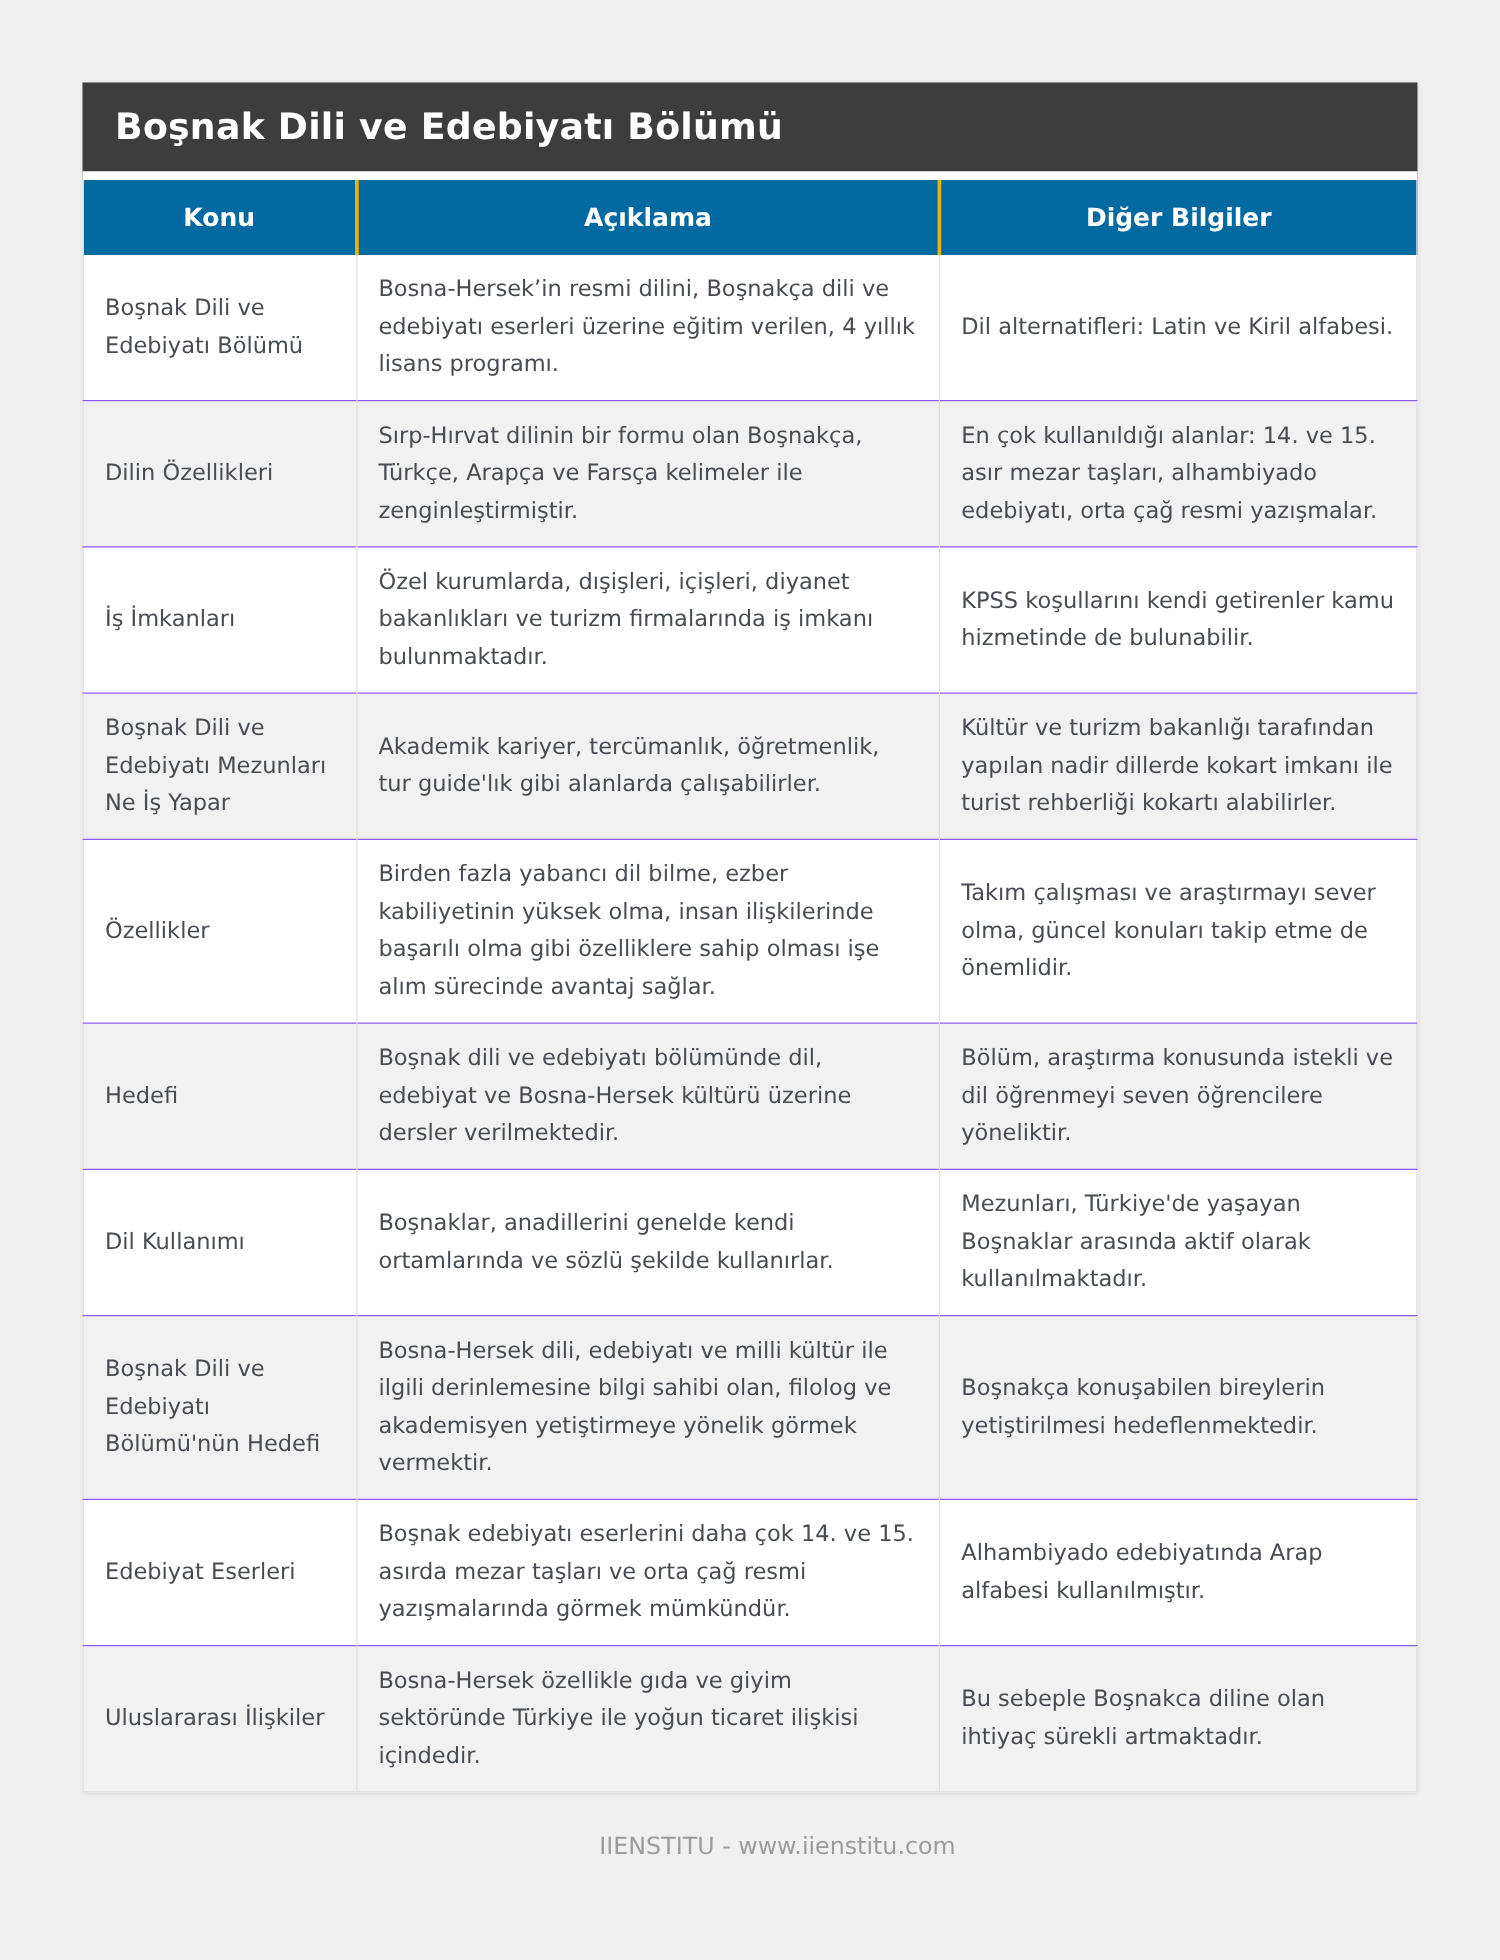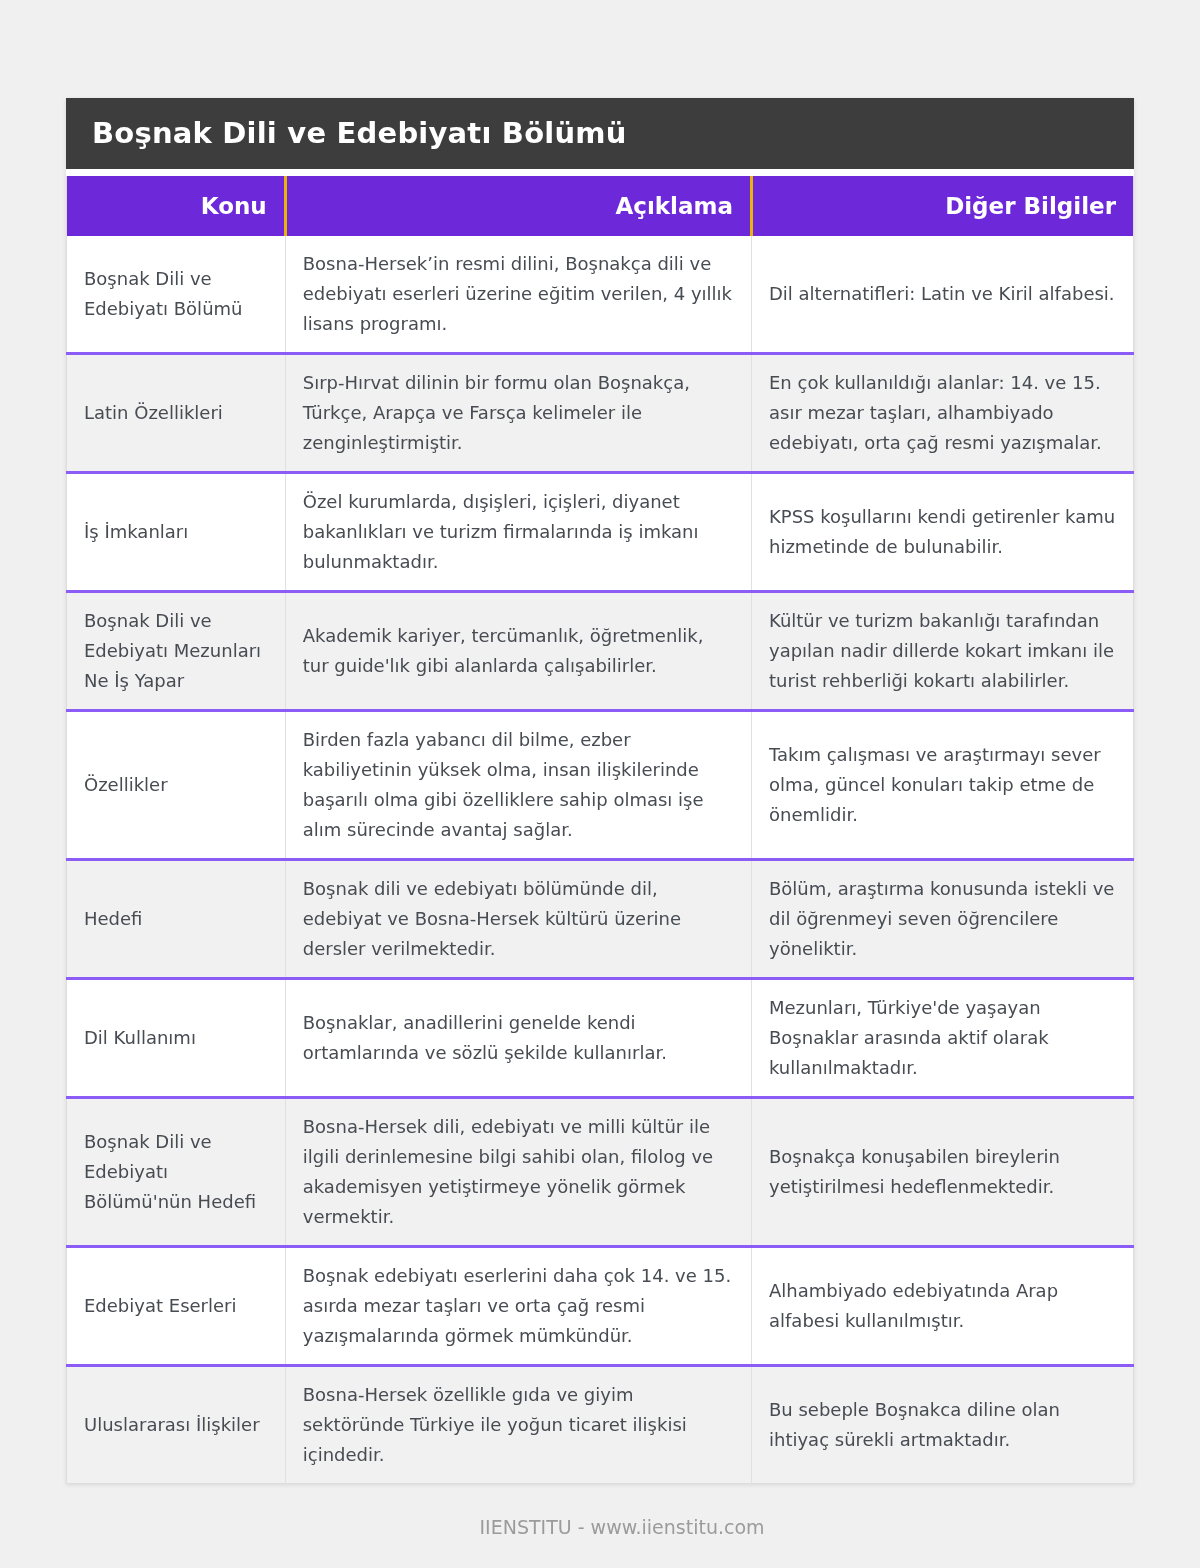--- a/index.html
+++ b/index.html
@@ -4,60 +4,60 @@
 <style>
   * { margin: 0; padding: 0; box-sizing: border-box; }
   html, body {
     width: 1200px;
     height: 1568px;
     background: #f0f0f0;
     font-family: "DejaVu Sans", "Liberation Sans", sans-serif;
   }
   .card {
     width: 1068px;
-    margin: 98px auto 0 auto;
+    margin: 66px auto 0 auto;
     box-shadow: 0 1px 4px rgba(0,0,0,0.10);
   }
   .title-bar {
     background: #3d3d3d;
     color: #ffffff;
     font-size: 29px;
     font-weight: bold;
     padding: 20px 26px;
     line-height: 31px;
     border-bottom: 7px solid #ffffff;
     letter-spacing: 0.2px;
   }
   table {
     width: 100%;
     border-collapse: collapse;
     border: 1px solid #dddddd;
     border-top: none;
     background: #ffffff;
   }
   thead th {
-    background: #6d28d9;
+    background: #0369a1;
     color: #ffffff;
-    font-size: 23px;
+    font-size: 20px;
     font-weight: bold;
-    text-align: right;
+    text-align: center;
     padding: 18px 17px;
     line-height: 24px;
   }
   thead th + th { border-left: 3px solid #eab308; }
   col.c-konu  { width: 20.5%; }
   col.c-acik  { width: 43.7%; }
   col.c-diger { width: 35.8%; }
   tbody td {
     font-size: 18px;
     color: #474b52;
     line-height: 30px;
     padding: 13px 17px;
     vertical-align: middle;
-    border-top: 3px solid #8b5cf6;
+    border-top: 1px solid #8b5cf6;
   }
   tbody tr:first-child td { border-top: none; }
   tbody td + td { border-left: 1px solid #e0e0e0; }
   tbody tr:nth-child(odd)  td { background: #ffffff; }
   tbody tr:nth-child(even) td { background: #f1f1f1; }
   .footer {
     text-align: center;
     color: #9b9b9b;
     font-size: 19px;
     margin-top: 30px;
@@ -86,21 +86,21 @@
       </tr>
     </thead>
     <tbody>
   <tr>
     <td>Boşnak Dili ve Edebiyatı Bölümü</td>
     <td>Bosna-Hersek’in resmi dilini, Boşnakça dili ve edebiyatı eserleri üzerine eğitim verilen, 4 yıllık lisans programı.</td>
     <td>Dil alternatifleri: Latin ve Kiril alfabesi.</td>
   </tr>
 
   <tr>
-    <td>Latin Özellikleri</td>
+    <td>Dilin Özellikleri</td>
     <td>Sırp-Hırvat dilinin bir formu olan Boşnakça, Türkçe, Arapça ve Farsça kelimeler ile zenginleştirmiştir.</td>
     <td>En çok kullanıldığı alanlar: 14. ve 15. asır mezar taşları, alhambiyado edebiyatı, orta çağ resmi yazışmalar.</td>
   </tr>
 
   <tr>
     <td>İş İmkanları</td>
     <td>Özel kurumlarda, dışişleri, içişleri, diyanet bakanlıkları ve turizm firmalarında iş imkanı bulunmaktadır.</td>
     <td>KPSS koşullarını kendi getirenler kamu hizmetinde de bulunabilir.</td>
   </tr>
 

